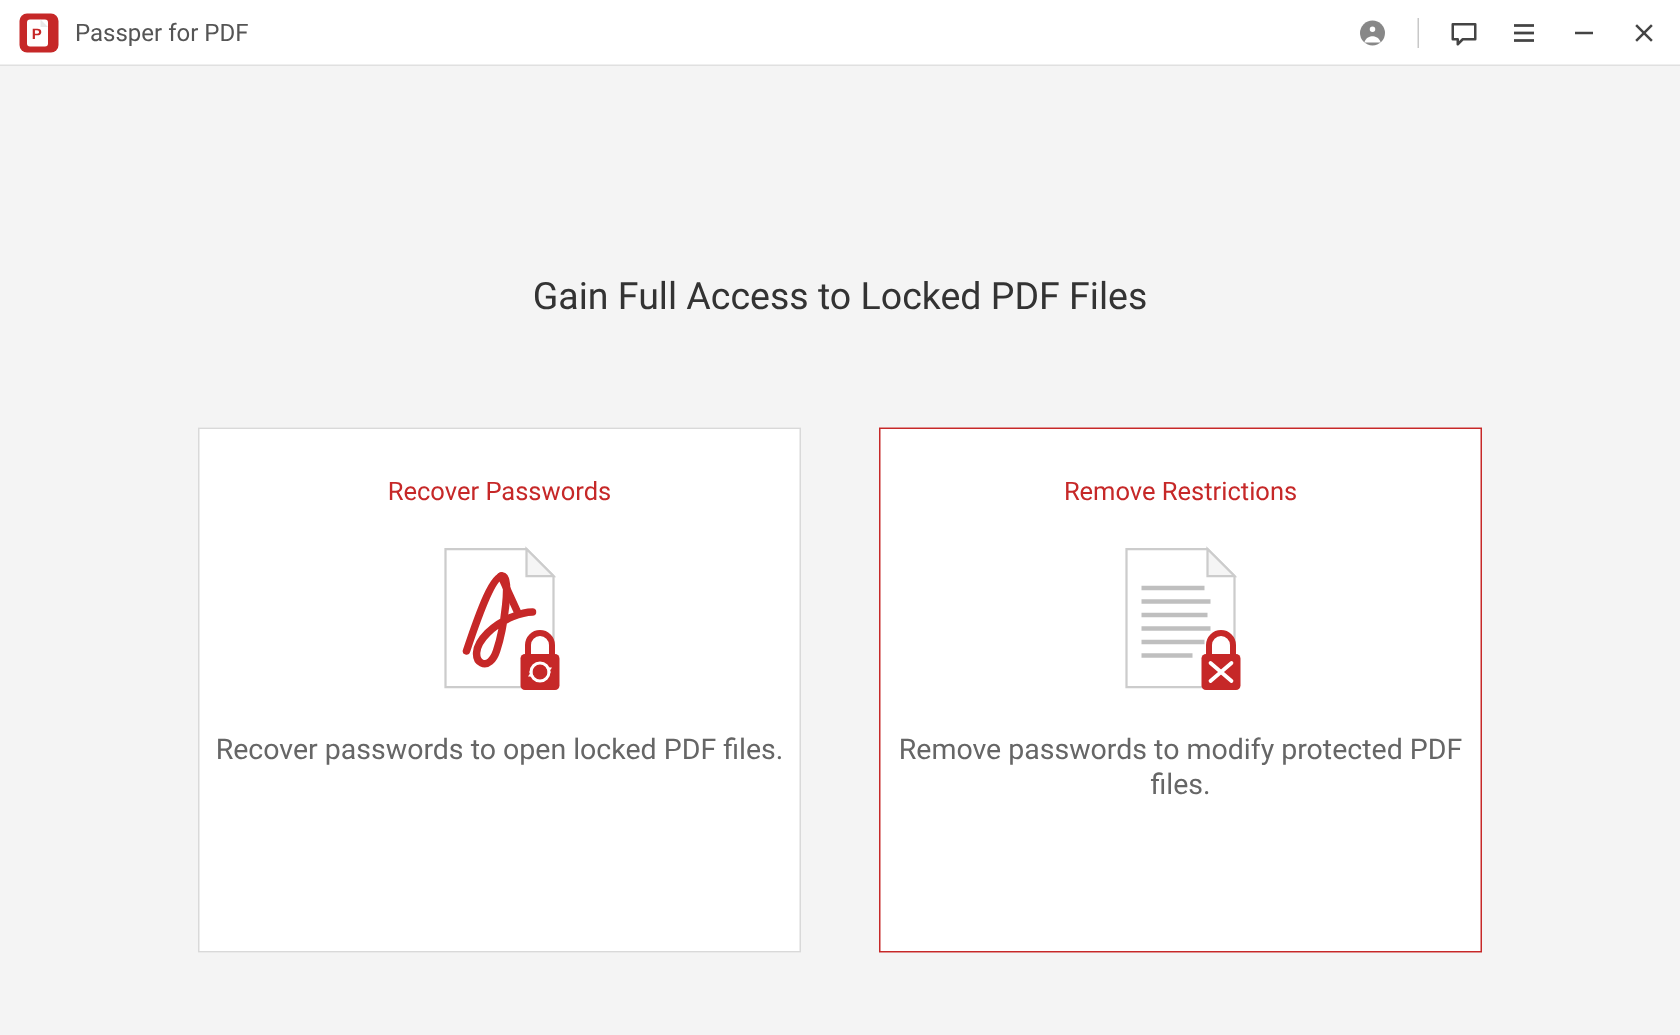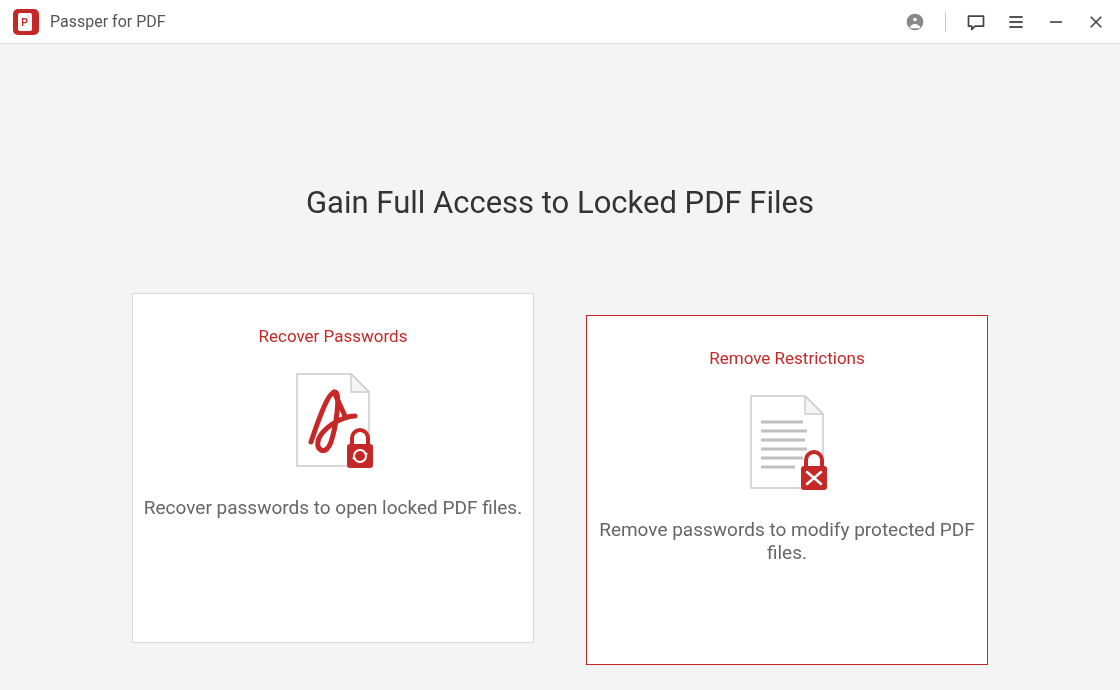--- a/index.html
+++ b/index.html
@@ -59,21 +59,21 @@
       height: 20px;
       background: #c8c8c8;
     }
     .main {
       padding-top: 140px;
       display: flex;
       flex-direction: column;
       align-items: center;
     }
     .headline {
-      font-size: 31px;
+      font-size: 25px;
       color: #333;
       font-weight: 400;
       margin-bottom: 72px;
     }
     .cards {
       display: flex;
       gap: 52px;
     }
     .card {
       width: 402px;
@@ -81,21 +81,20 @@
       background: #ffffff;
       border: 1px solid #d9d9d9;
       display: flex;
       flex-direction: column;
       align-items: center;
       padding-top: 32px;
       cursor: pointer;
     }
     .card.selected {
       border: 1px solid #c62828;
-      margin-top: 22px;
     }
     .card-title {
       color: #c62828;
       font-size: 17px;
       font-weight: 400;
       margin-bottom: 26px;
     }
     .card-graphic {
       width: 84px;
       height: 100px;

